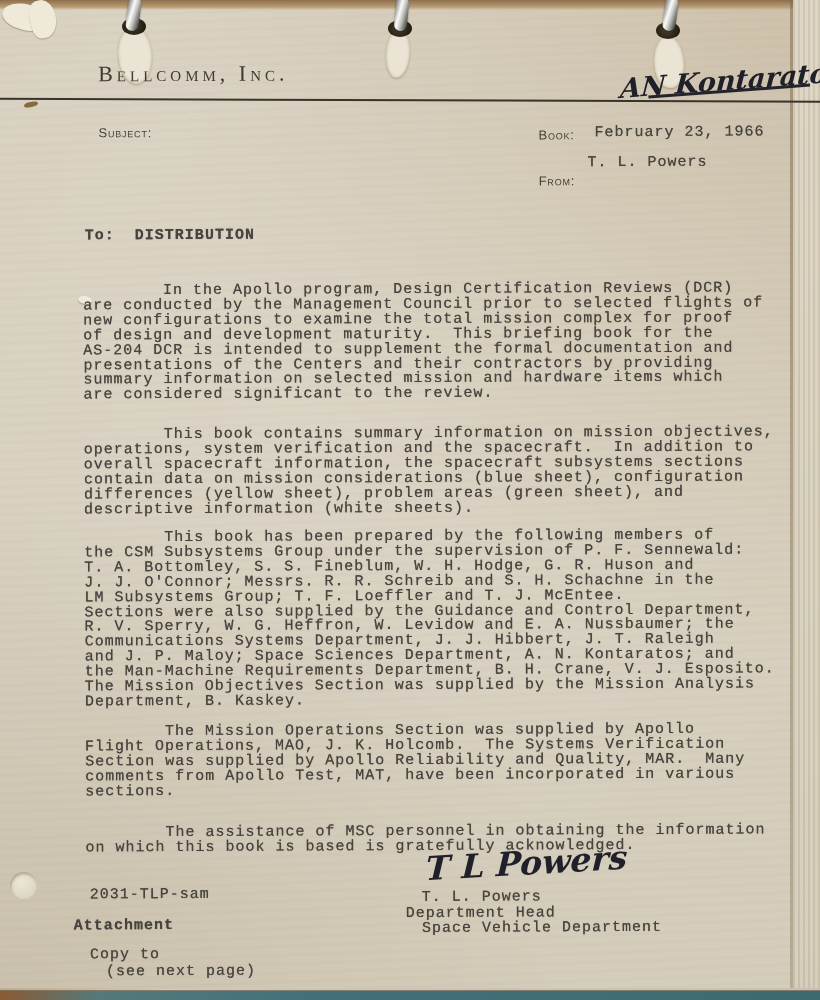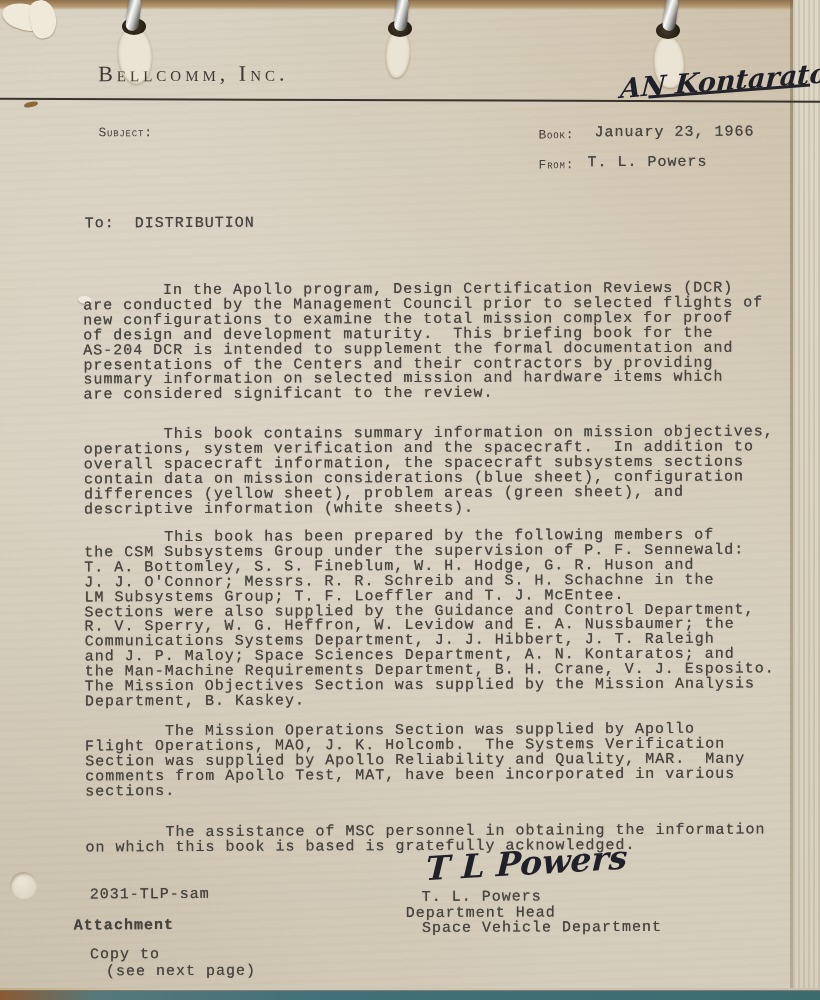--- a/index.html
+++ b/index.html
@@ -81,21 +81,21 @@
   .annotation-strike{
     position:absolute; left:650px; top:91px; width:162px; height:2.5px; background:#23232c;
     transform:rotate(-4deg);
   }
   
   .mono{
     position:absolute; color:#47443f; font-size:15px; letter-spacing:1px;
     line-height:15px; white-space:pre; text-shadow:0 0 0.7px rgba(70,66,60,0.8);
   }
   .label{
-    position:absolute; font-family:Liberation Mono, monospace; font-variant:small-caps;
+    position:absolute; font-family:Liberation Sans, sans-serif; font-variant:small-caps;
     font-size:13px; letter-spacing:0.8px; color:#46423a;
   }
   .para{ line-height:14.9px; }
   .sig-script{ position:absolute; left:424px; top:844px; font-size:33px; transform:rotate(-3deg) skewX(-6deg); }
   .content{ position:absolute; inset:0; transform:rotate(-0.25deg); }
 </style>
 </head>
 <body>
 
 <div class="scene">
@@ -128,25 +128,25 @@
 
   <div class="content">
 
     <div class="letterhead">Bellcomm, Inc.</div>
     <div class="header-rule"></div>
     <div class="handwriting annotation">AN Kontaratos</div>
     <div class="annotation-strike"></div>
 
     <div class="label" style="left:100px;top:124px;">Subject:</div>
     <div class="label" style="left:540px;top:128px;">Book:</div>
-    <div class="mono" style="left:596px;top:126px;">January 23, 1966</div>
-    <div class="label" style="left:540px;top:158px;">From:</div>
+    <div class="mono" style="left:596px;top:126px;">February 23, 1966</div>
+    <div class="label" style="left:540px;top:174px;">From:</div>
     <div class="mono" style="left:589px;top:156px;">T. L. Powers</div>
 
-    <div class="mono" style="left:86px;top:215px;">To:  DISTRIBUTION</div>
+    <div class="mono" style="left:86px;top:227px;font-weight:bold;">To:  DISTRIBUTION</div>
     <div class="mono para" style="left:84px;top:283px;">        In the Apollo program, Design Certification Reviews (DCR)
 are conducted by the Management Council prior to selected flights of
 new configurations to examine the total mission complex for proof
 of design and development maturity.  This briefing book for the
 AS-204 DCR is intended to supplement the formal documentation and
 presentations of the Centers and their contractors by providing
 summary information on selected mission and hardware items which
 are considered significant to the review.</div>
     <div class="mono para" style="left:84px;top:427px;">        This book contains summary information on mission objectives,
 operations, system verification and the spacecraft.  In addition to

